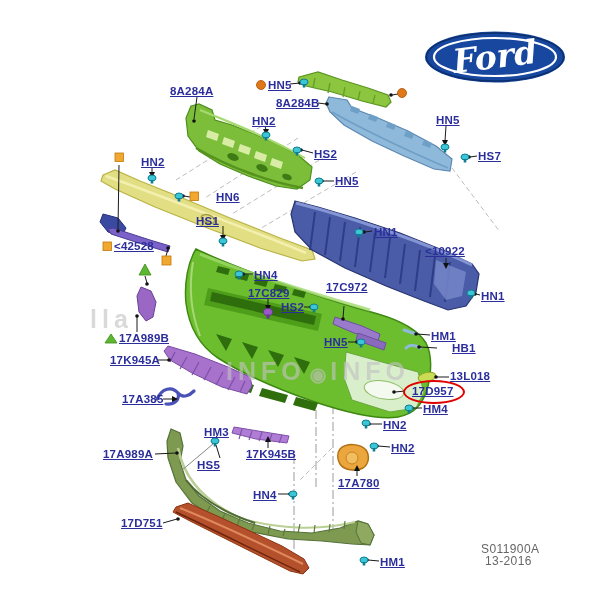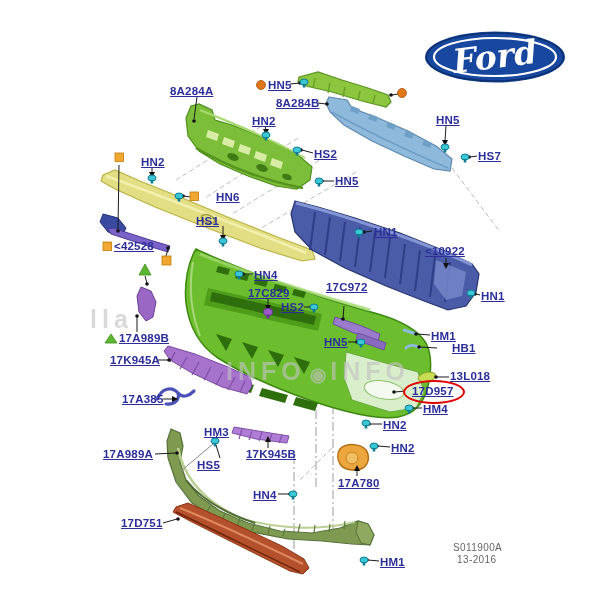--- a/index.html
+++ b/index.html
@@ -5,21 +5,21 @@
   html,body{margin:0;padding:0;background:#fff;}
   #stage{position:relative;width:600px;height:600px;background:#fff;overflow:hidden;
          font-family:"Liberation Sans",sans-serif;}
   #art{position:absolute;left:0;top:0;}
   .lbl{position:absolute;font:bold 11.5px "Liberation Sans",sans-serif;color:#2B2E9A;
        white-space:nowrap;z-index:5;letter-spacing:0.2px;text-decoration:underline;}
   .hl-ellipse{position:absolute;border:2.5px solid #E00000;border-radius:50%;z-index:4;}
   .wm{position:absolute;z-index:2;color:#C2C2C2;opacity:.62;font-weight:bold;
       letter-spacing:5px;font-size:25px;display:flex;align-items:flex-end;gap:4px;}
   .wm .sym{font-size:19px;letter-spacing:0;}
-  .foot{position:absolute;font-size:10px;color:#666;z-index:5;letter-spacing:.4px;}
+  .foot{position:absolute;font-size:12px;color:#666;z-index:5;letter-spacing:.4px;margin-left:28px;}
   .dash{stroke:#BDBDBD;stroke-width:1;stroke-dasharray:5,3;}
   .dashdot{stroke:#9A9A9A;stroke-width:1;stroke-dasharray:9,3,2,3;}
   .ldr{stroke:#1A1A1A;stroke-width:1;}
   .dot{fill:#111;}
   .arw{fill:#111;}
 </style>
 </head>
 <body>
 
 <div id="stage">

